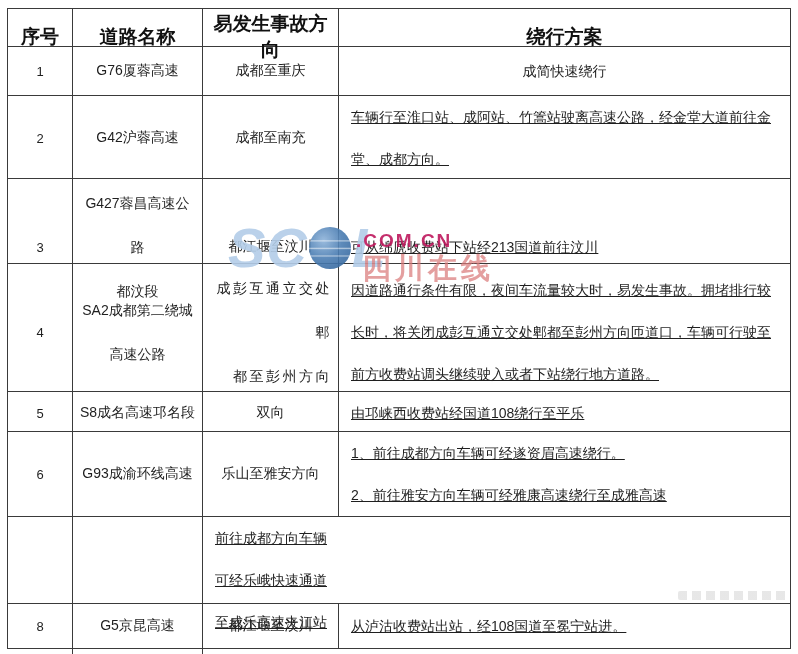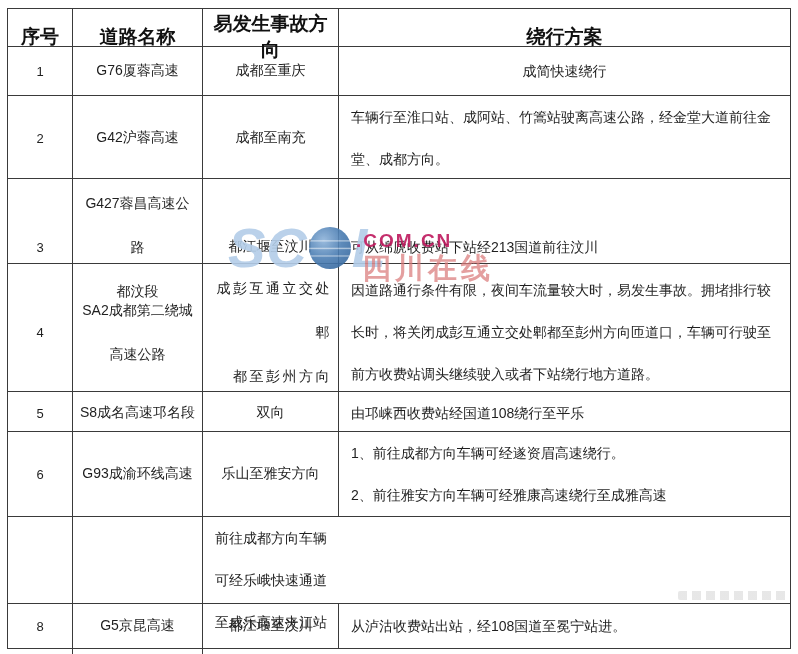--- a/index.html
+++ b/index.html
@@ -26,21 +26,21 @@
     box-sizing:border-box;
     display:flex;align-items:center;justify-content:center;
     text-align:center;
     white-space:pre-line;
     font-size:14px;
     padding:2px 6px;
   }
   .cell:last-child{border-right:none;}
   .header .cell{font-weight:bold;font-size:19px;color:#111;}
   .serial{font-size:13px;}
-  .plan.left{justify-content:flex-start;text-align:left;padding:0 12px;line-height:42px;}
+  .plan.left{justify-content:flex-start;text-align:left;padding:0 12px;line-height:42px;text-decoration:underline;}
   .plan.center{line-height:42px;}
   .ml{line-height:44px;}
   .spaced{letter-spacing:2.5px;text-align:right;}
   
   .h38{height:38px;} .h49{height:49px;} .h83{height:83px;} .h85{height:85px;}
   .h128{height:128px;} .h40{height:40px;} .h87{height:87px;} .h44{height:44px;}
 
   
   .wm{
     position:absolute;left:228px;top:220px;width:300px;height:70px;

